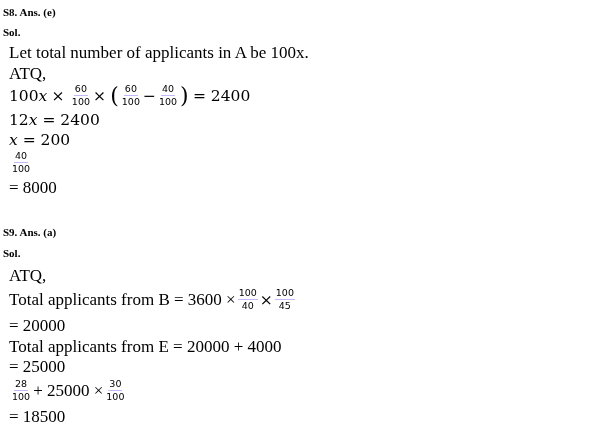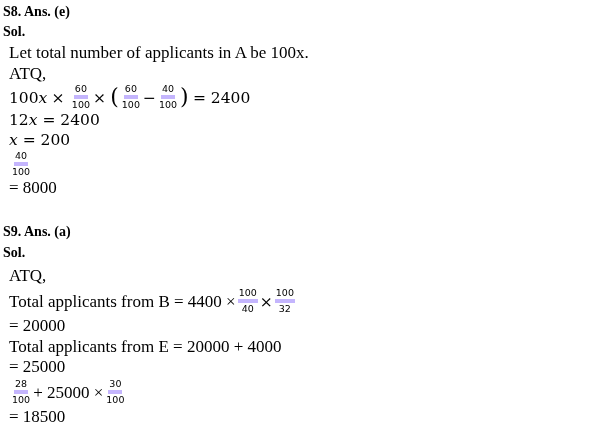--- a/index.html
+++ b/index.html
@@ -1,24 +1,24 @@
 <!DOCTYPE html>
 <html><head>
 <meta charset="utf-8">
 <style>
   html, body { margin: 0; padding: 0; background: #ffffff; }
   body { width: 610px; height: 430px; position: relative; overflow: hidden;
          font-family: "Liberation Serif", "DejaVu Serif", serif; color: #000; }
   .ln { position: absolute; left: 9px; font-size: 17px; line-height: 20px; white-space: nowrap; }
-  .hd { position: absolute; left: 3px; font-size: 14px; font-weight: bold; line-height: 20px; white-space: nowrap; }
+  .hd { position: absolute; left: 3px; font-size: 11px; font-weight: bold; line-height: 20px; white-space: nowrap; }
   .m { font-family: "DejaVu Serif", serif; font-size: 15.5px; }
   .mi { font-family: "DejaVu Serif", serif; font-style: italic; font-size: 15.5px; }
   .frac { display: inline-flex; flex-direction: column; align-items: center; vertical-align: middle;
           font-family: "DejaVu Sans", sans-serif; font-size: 9.5px; line-height: 10px; margin: 0 2px; position: relative; top: -2px; }
-  .frac .num { padding: 0 1px 1px 1px; border-bottom: 4px solid #c4b5fd; }
+  .frac .num { padding: 0 1px 1px 1px; border-bottom: 1px solid #c4b5fd; }
   .frac .den { padding: 1px 1px 0 1px; }
   .paren { font-family: "DejaVu Serif", serif; font-size: 22px; vertical-align: middle; position: relative; top: -2px; }
 </style>
 </head>
 <body>
 
 <div class="hd" style="top:2px">S8. Ans. (e)</div>
 <div class="hd" style="top:22px">Sol.</div>
 <div class="ln" style="top:43px">Let total number of applicants in A be 100x.</div>
 <div class="ln" style="top:64px">ATQ,</div>
@@ -53,26 +53,26 @@
       <span class="den">100</span>
     </span>
 </div>
 <div class="ln" style="top:178px">= 8000</div>
 
 <div class="hd" style="top:222px">S9. Ans. (a)</div>
 <div class="hd" style="top:243px">Sol.</div>
 <div class="ln" style="top:266px">ATQ,</div>
 
 <div class="ln" style="top:290px">
-  <span>Total applicants from B = 4400 ×</span><span class="frac">
+  <span>Total applicants from B = 3600 ×</span><span class="frac">
       <span class="num">100</span>
       <span class="den">40</span>
     </span><span class="m">×</span><span class="frac">
       <span class="num">100</span>
-      <span class="den">32</span>
+      <span class="den">45</span>
     </span>
 </div>
 <div class="ln" style="top:316px">= 20000</div>
 <div class="ln" style="top:337px">Total applicants from E = 20000 + 4000</div>
 <div class="ln" style="top:357px">= 25000</div>
 
 <div class="ln" style="top:381px">
   <span class="frac">
       <span class="num">28</span>
       <span class="den">100</span>

